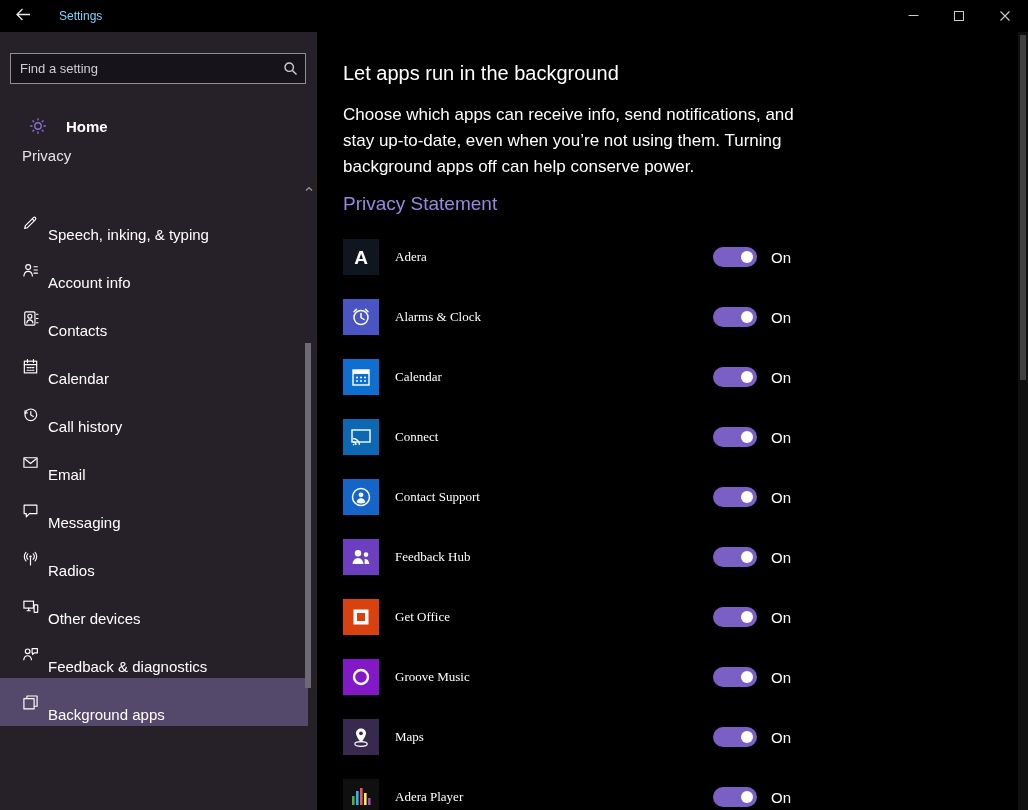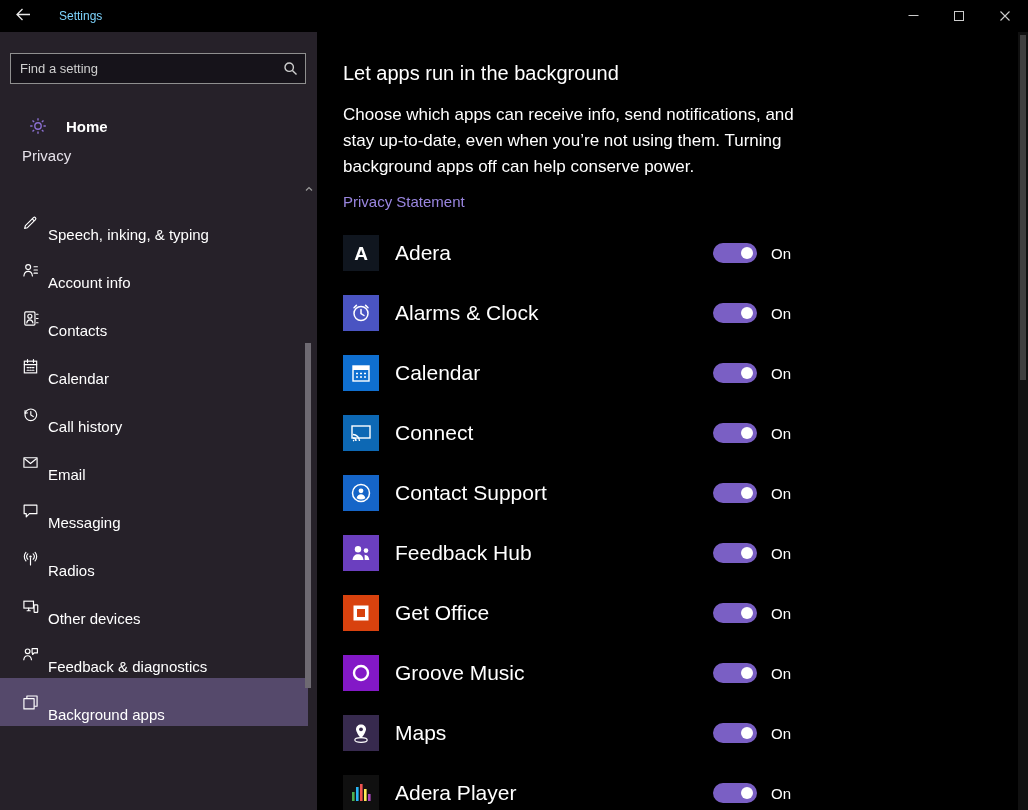--- a/index.html
+++ b/index.html
@@ -48,26 +48,26 @@
   .nav-label{white-space:nowrap;margin-top:25px;}
 
   .side-scrollbar{position:absolute;top:151px;right:4px;bottom:0;width:9px;}
   .scroll-up{position:absolute;top:0;left:0;width:9px;height:12px;display:flex;align-items:center;justify-content:center;cursor:pointer;}
   .side-thumb{position:absolute;top:160px;left:1px;width:6px;height:345px;background:#6e6a72;cursor:pointer;}
 
   
   .content{flex:1;position:relative;background:var(--main-bg);padding:24px 0 0 26px;overflow:hidden;}
   .page-title{margin:0;font-size:20px;font-weight:300;line-height:34px;color:#fff;}
   .page-desc{width:455px;margin:12px 0 0 0;font-size:17px;line-height:26px;color:#fff;}
-  .privacy-link{display:inline-block;margin-top:13px;font-size:15px;color:var(--link);text-decoration:none;cursor:pointer;}
+  .privacy-link{display:inline-block;margin-top:13px;font-size:19px;color:var(--link);text-decoration:none;cursor:pointer;}
 
   .app-list{margin-top:12px;width:480px;}
   .app-row{display:flex;align-items:center;height:60px;}
   .app-icon{width:36px;height:36px;flex-shrink:0;display:flex;align-items:center;justify-content:center;}
-  .app-name{margin-left:16px;flex:0 0 318px;font-size:21px;color:#fff;}
+  .app-name{margin-left:16px;flex:0 0 318px;font-size:13px;color:#fff;font-family:Liberation Serif, serif;}
   .toggle{position:relative;width:44px;height:20px;border-radius:10px;background:var(--accent);flex-shrink:0;cursor:pointer;}
   .toggle .knob{position:absolute;top:4px;right:4px;width:12px;height:12px;border-radius:50%;background:#fff;}
   .toggle-state{margin-left:14px;font-size:15px;color:#fff;}
 
   .main-scrollbar{position:absolute;top:0;right:0;bottom:0;width:10px;background:#101010;cursor:pointer;}
   .main-thumb{position:absolute;top:3px;right:2px;width:6px;height:345px;background:#3f3f3f;cursor:pointer;}
 </style>
 </head>
 <body>
 

